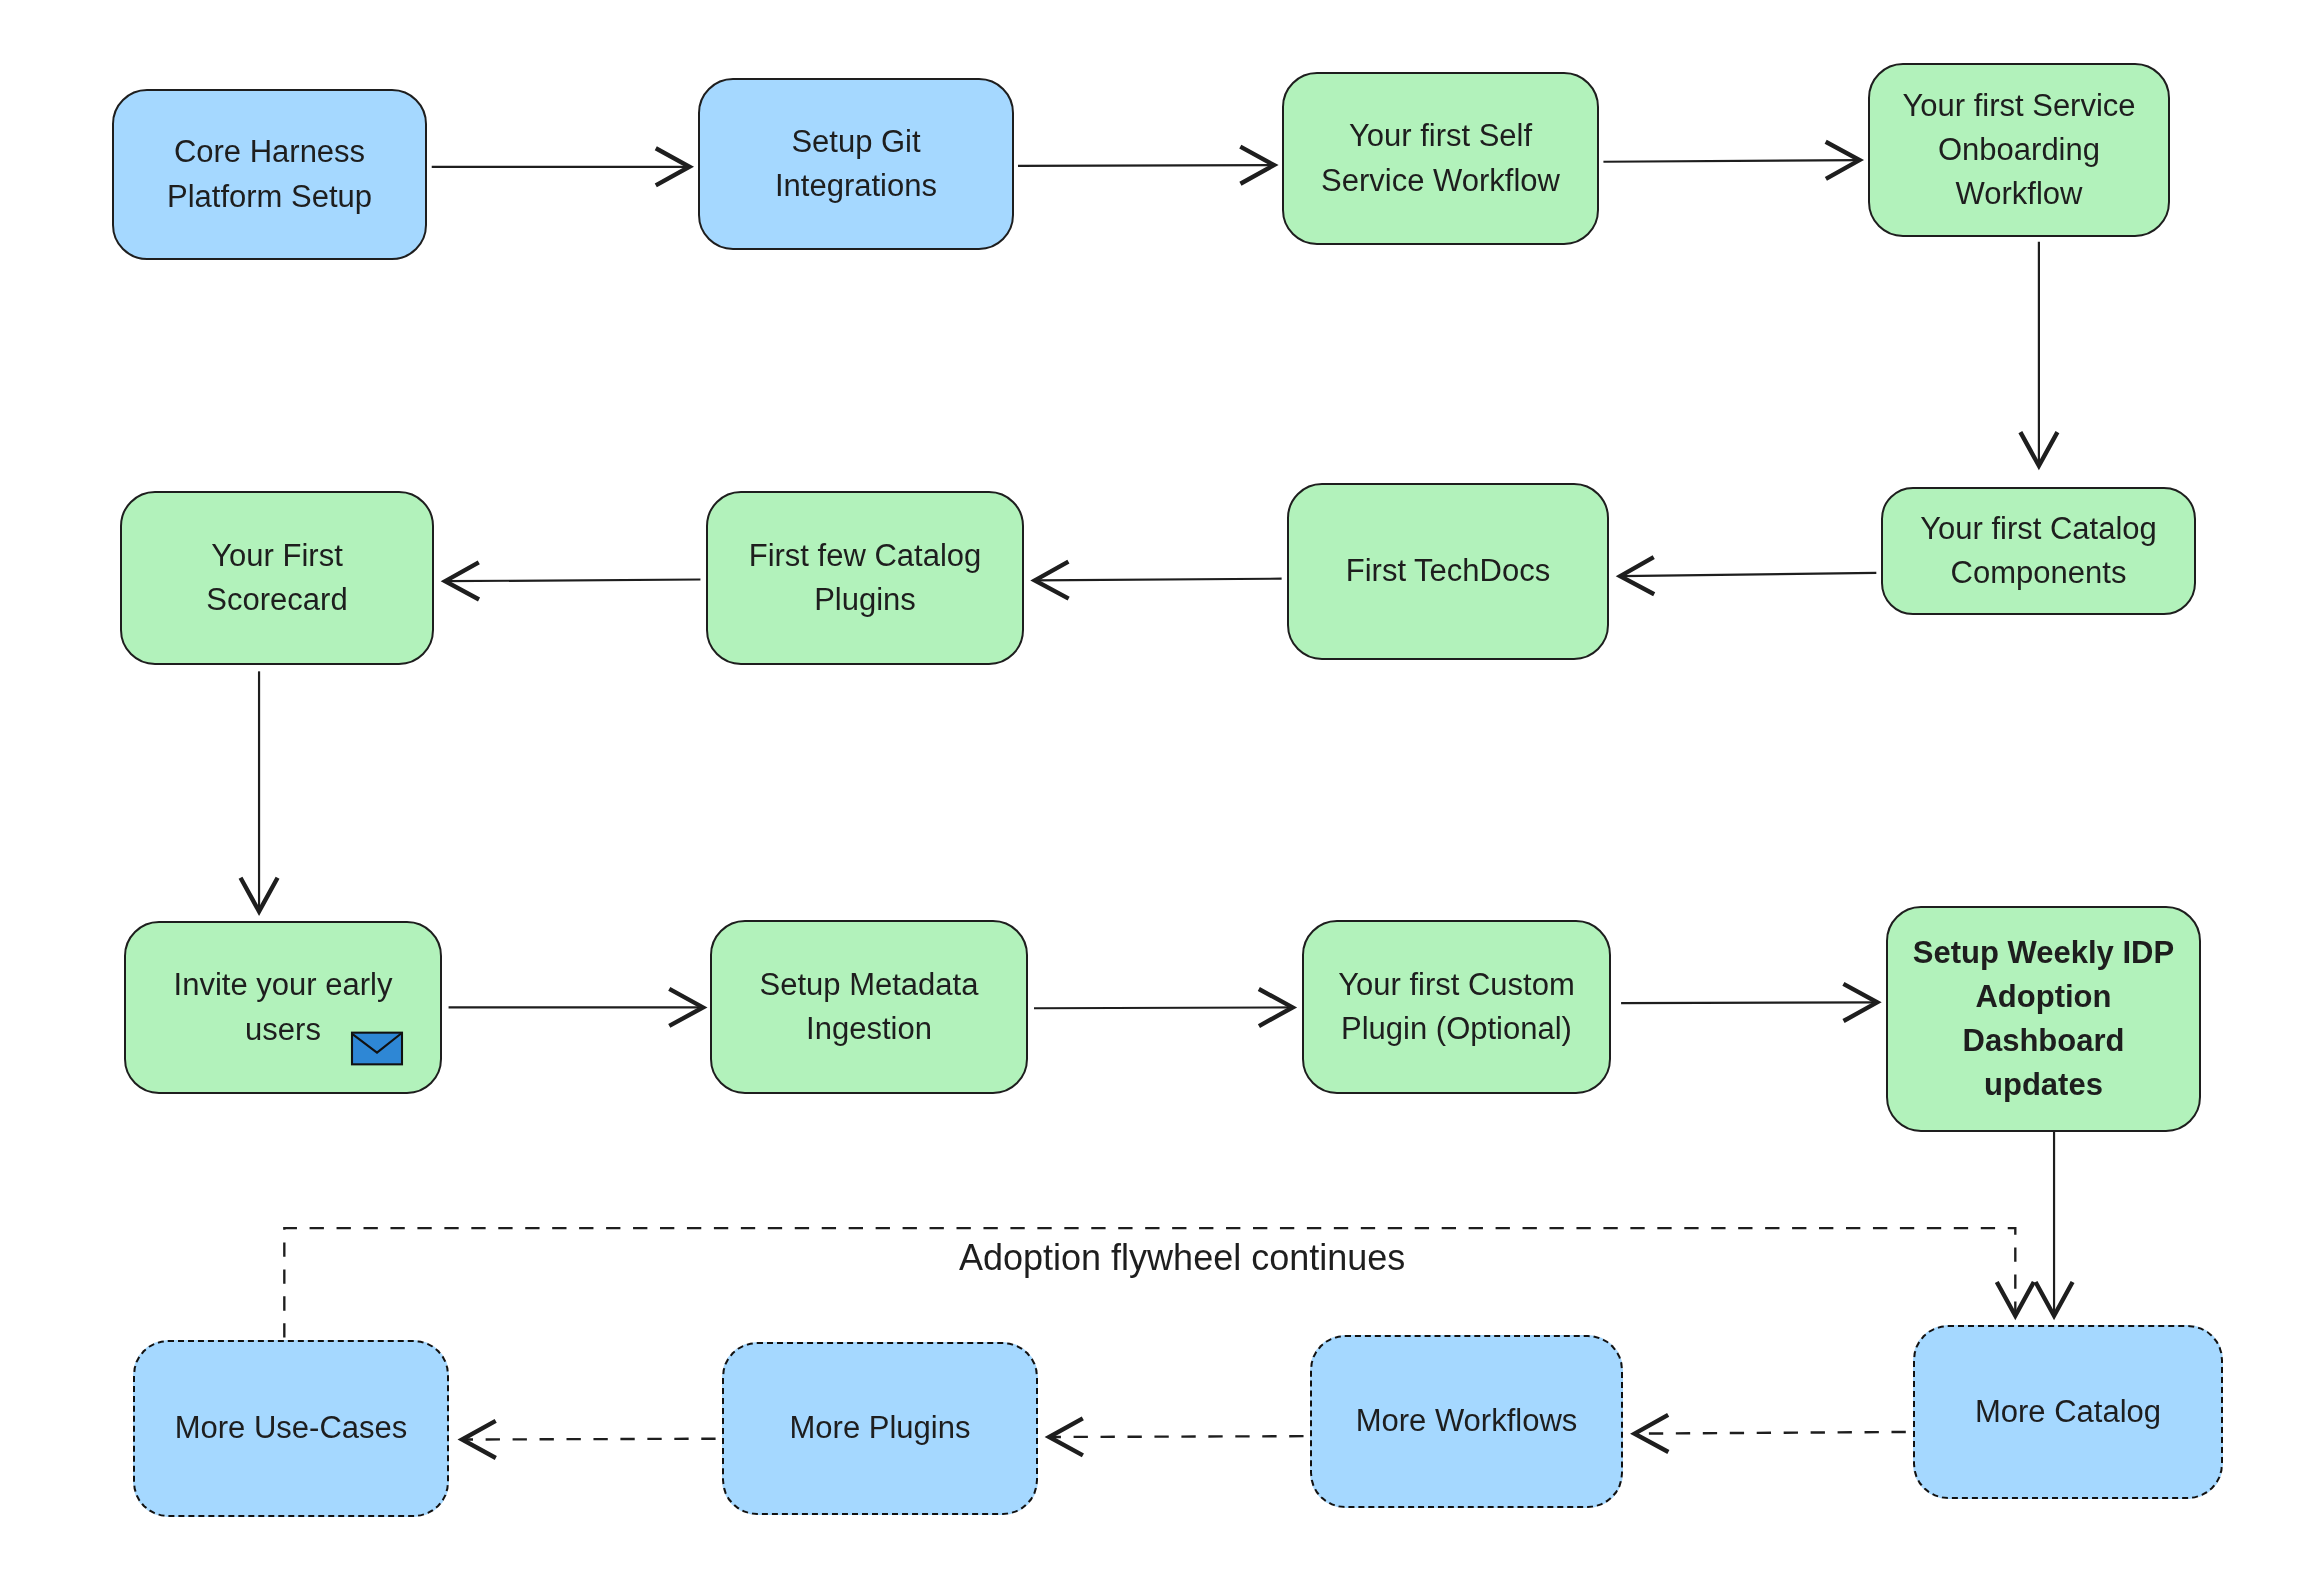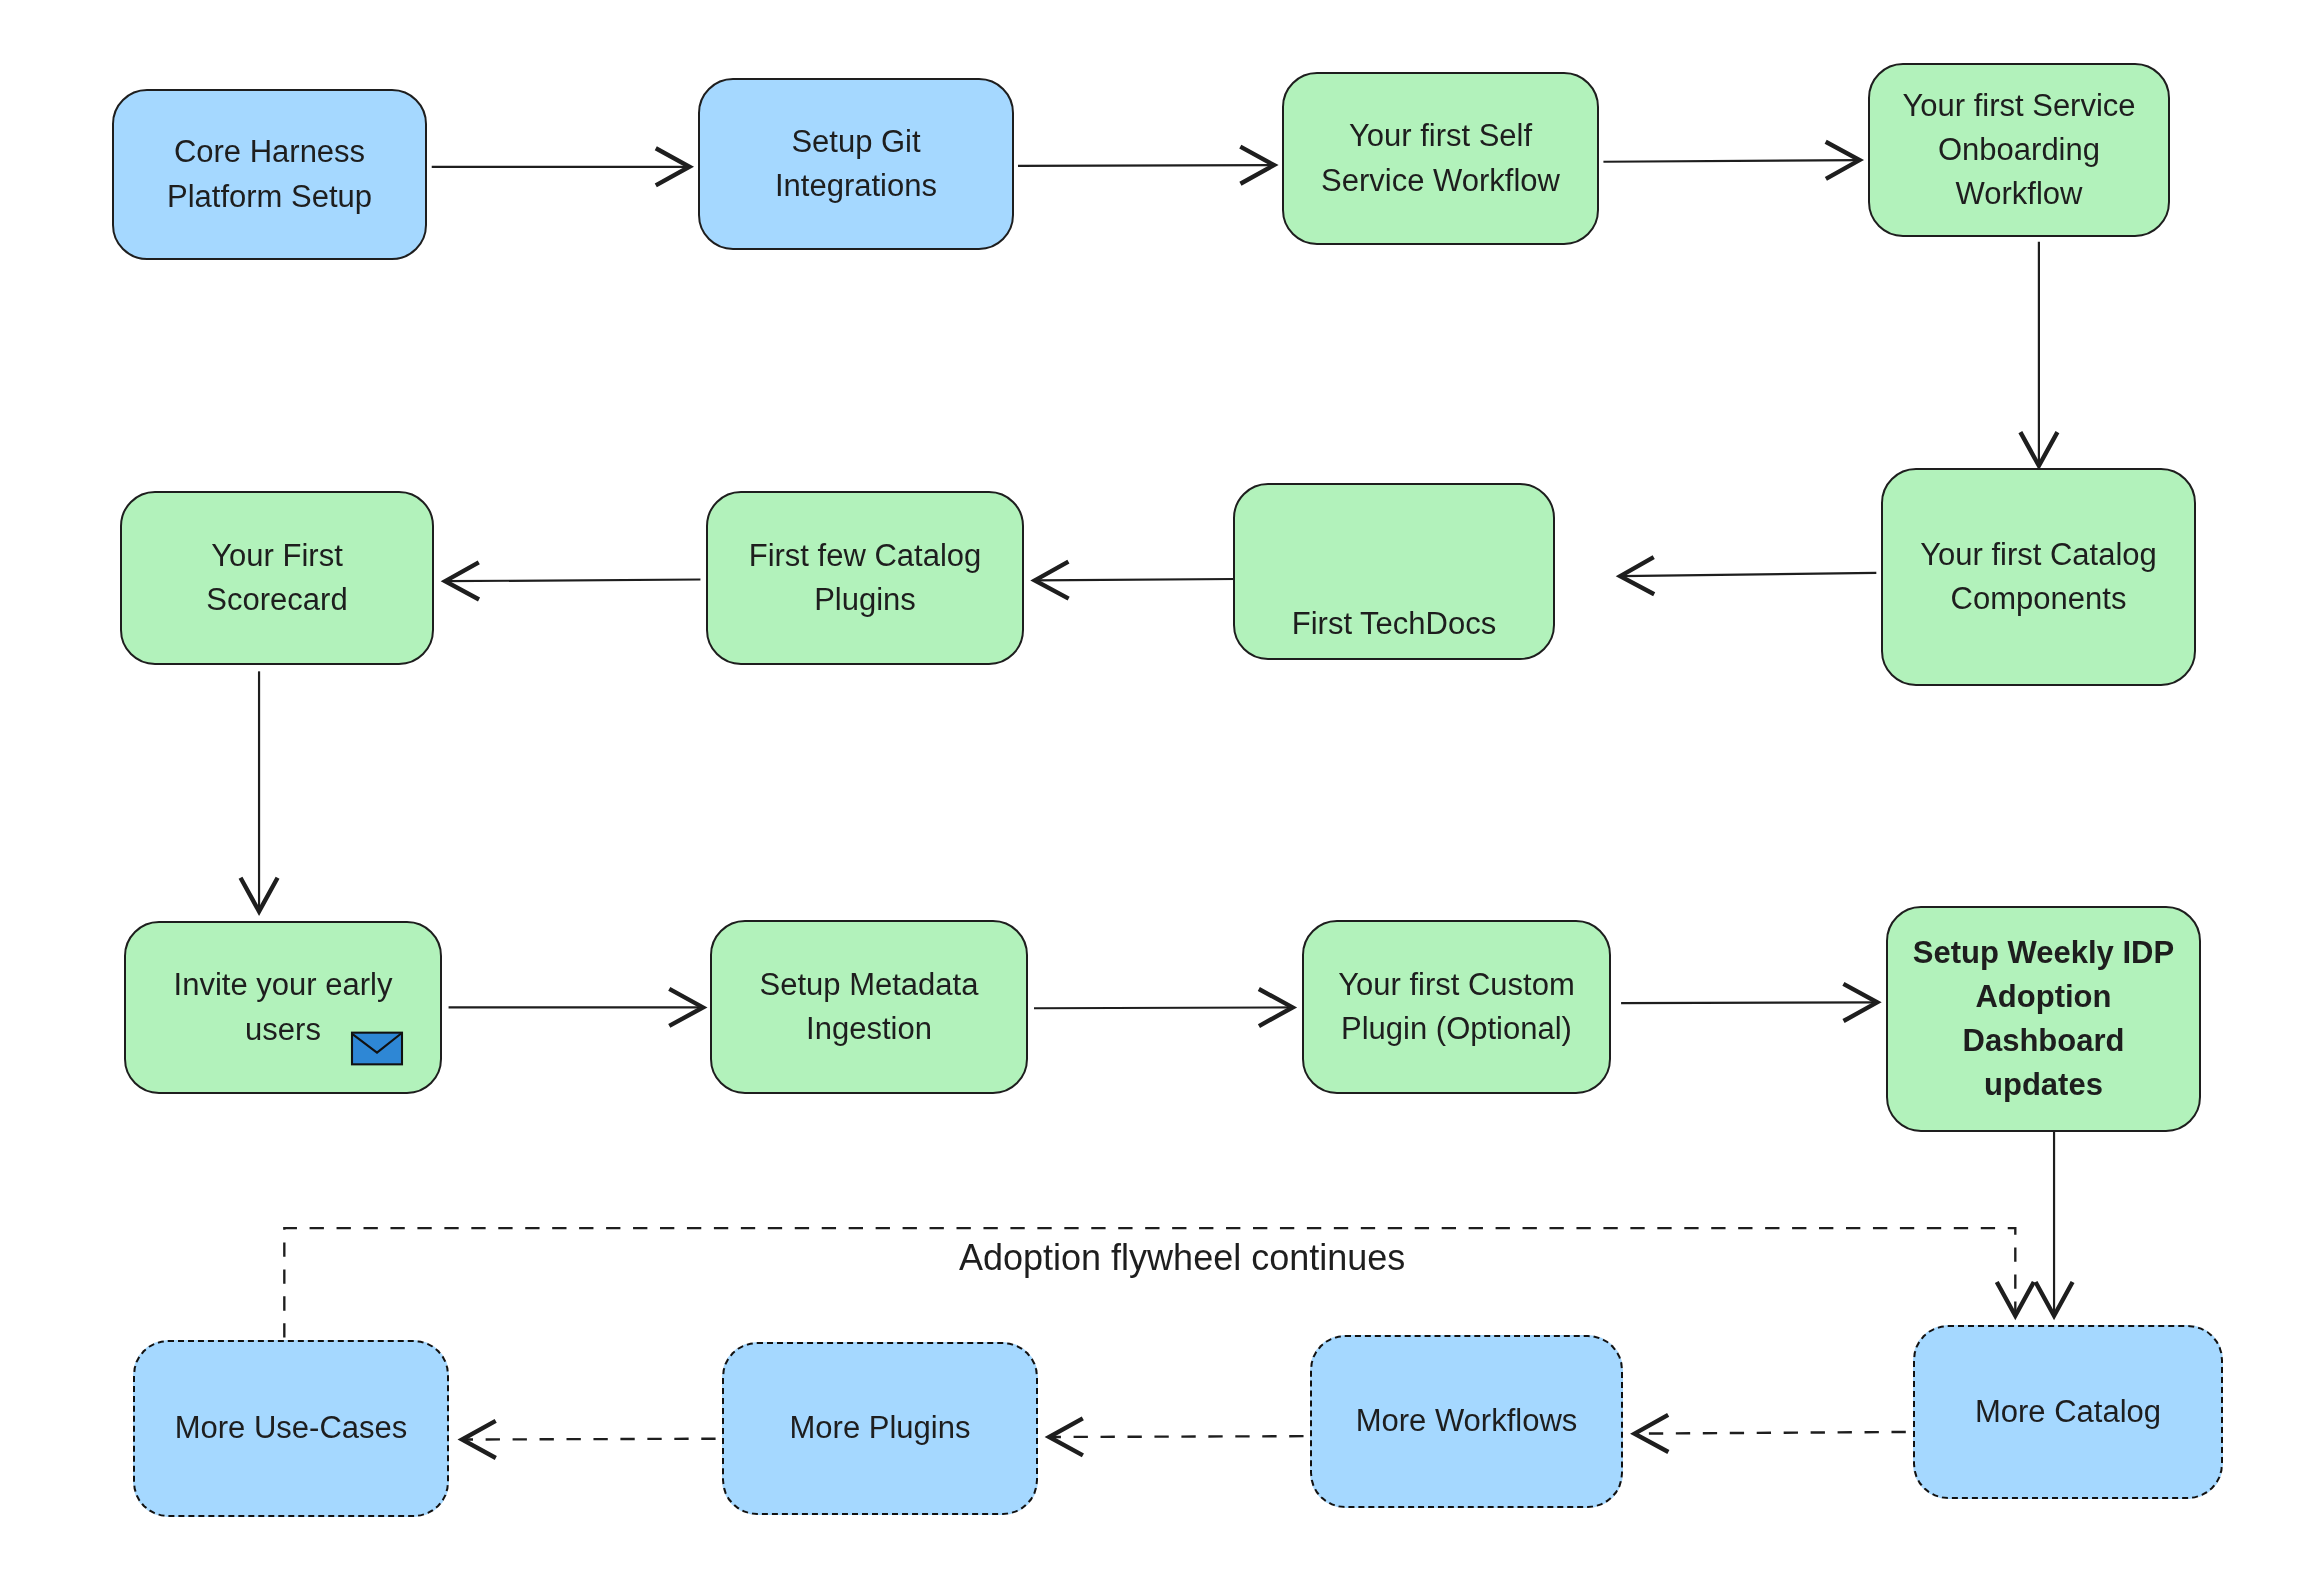--- a/index.html
+++ b/index.html
@@ -90,25 +90,25 @@
   </div>
 
   <div class="node green" style="left:120px;top:491px;width:314px;height:174px;">
     <span>Your First Scorecard</span>
   </div>
 
   <div class="node green" style="left:706px;top:491px;width:318px;height:174px;">
     <span>First few Catalog Plugins</span>
   </div>
 
-  <div class="node green" style="left:1233px;top:483px;width:322px;height:177px;align-items:flex-end;">
+  <div class="node green" style="left:1287px;top:483px;width:322px;height:177px;">
     <span>First TechDocs</span>
   </div>
 
-  <div class="node green" style="left:1881px;top:468px;width:315px;height:218px;">
+  <div class="node green" style="left:1881px;top:487px;width:315px;height:128px;border-radius:32px;">
     <span>Your first Catalog Components</span>
   </div>
 
   <div class="node green" style="left:124px;top:921px;width:318px;height:173px;">
     <span>Invite your early users</span>
     <svg class="envelope" style="left:224px;top:108px;" width="54" height="35" viewBox="0 0 64 42">
       <rect x="2" y="2" width="60" height="38" fill="#2e87d5" stroke="#111111" stroke-width="2.5"></rect>
       <path d="M 3 4 L 32 26 L 61 3" fill="none" stroke="#111111" stroke-width="2.5"></path>
     </svg>
   </div>

